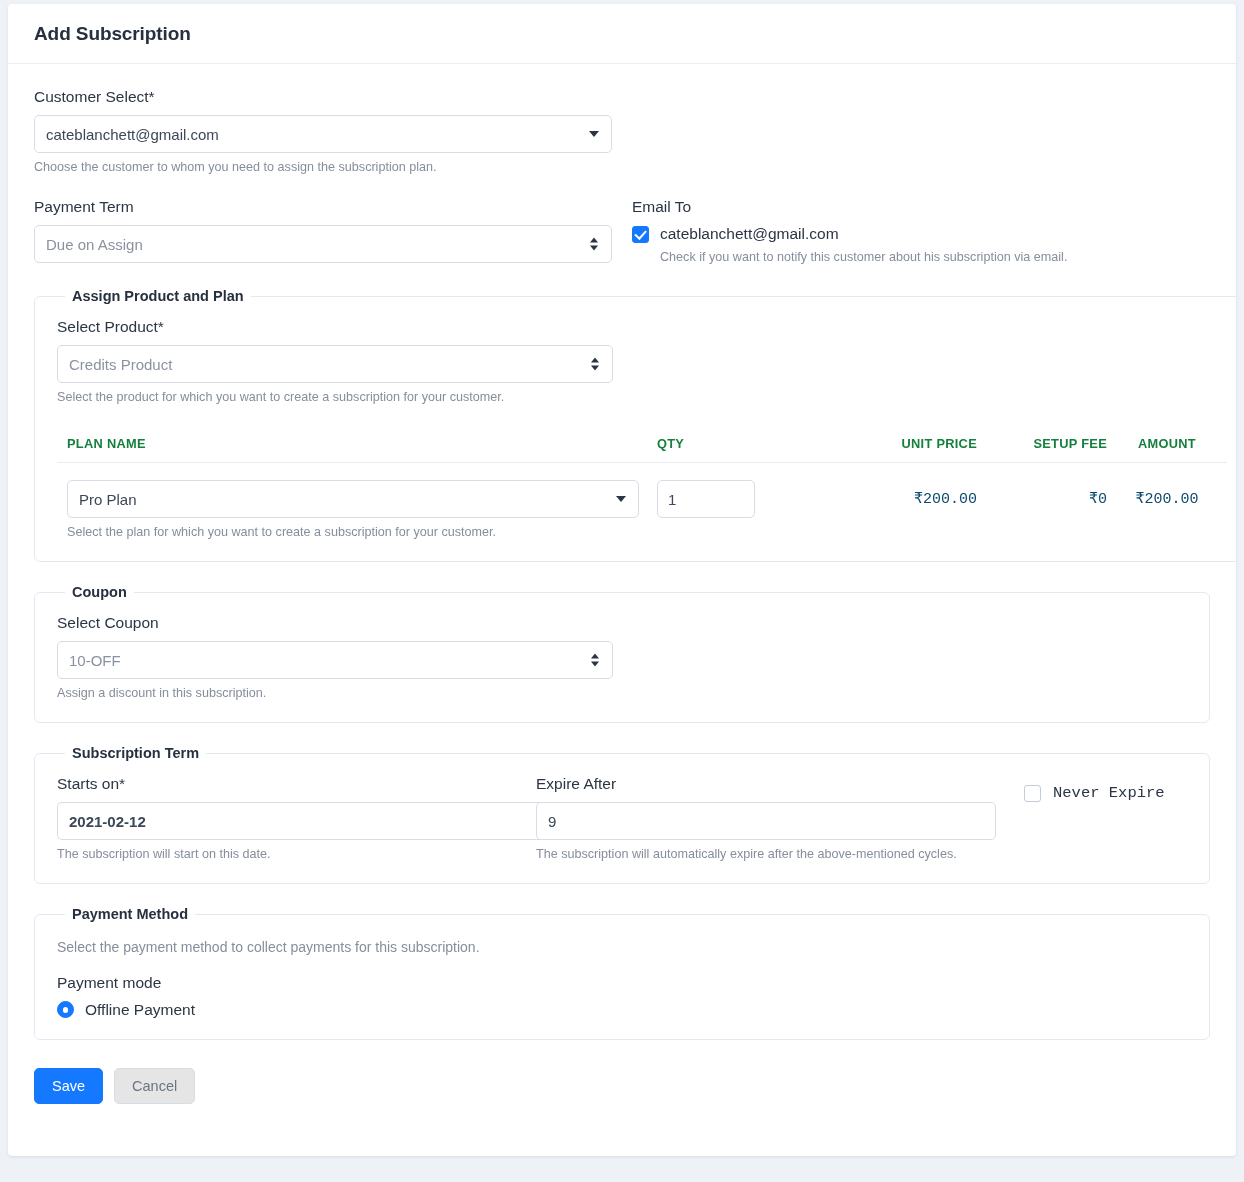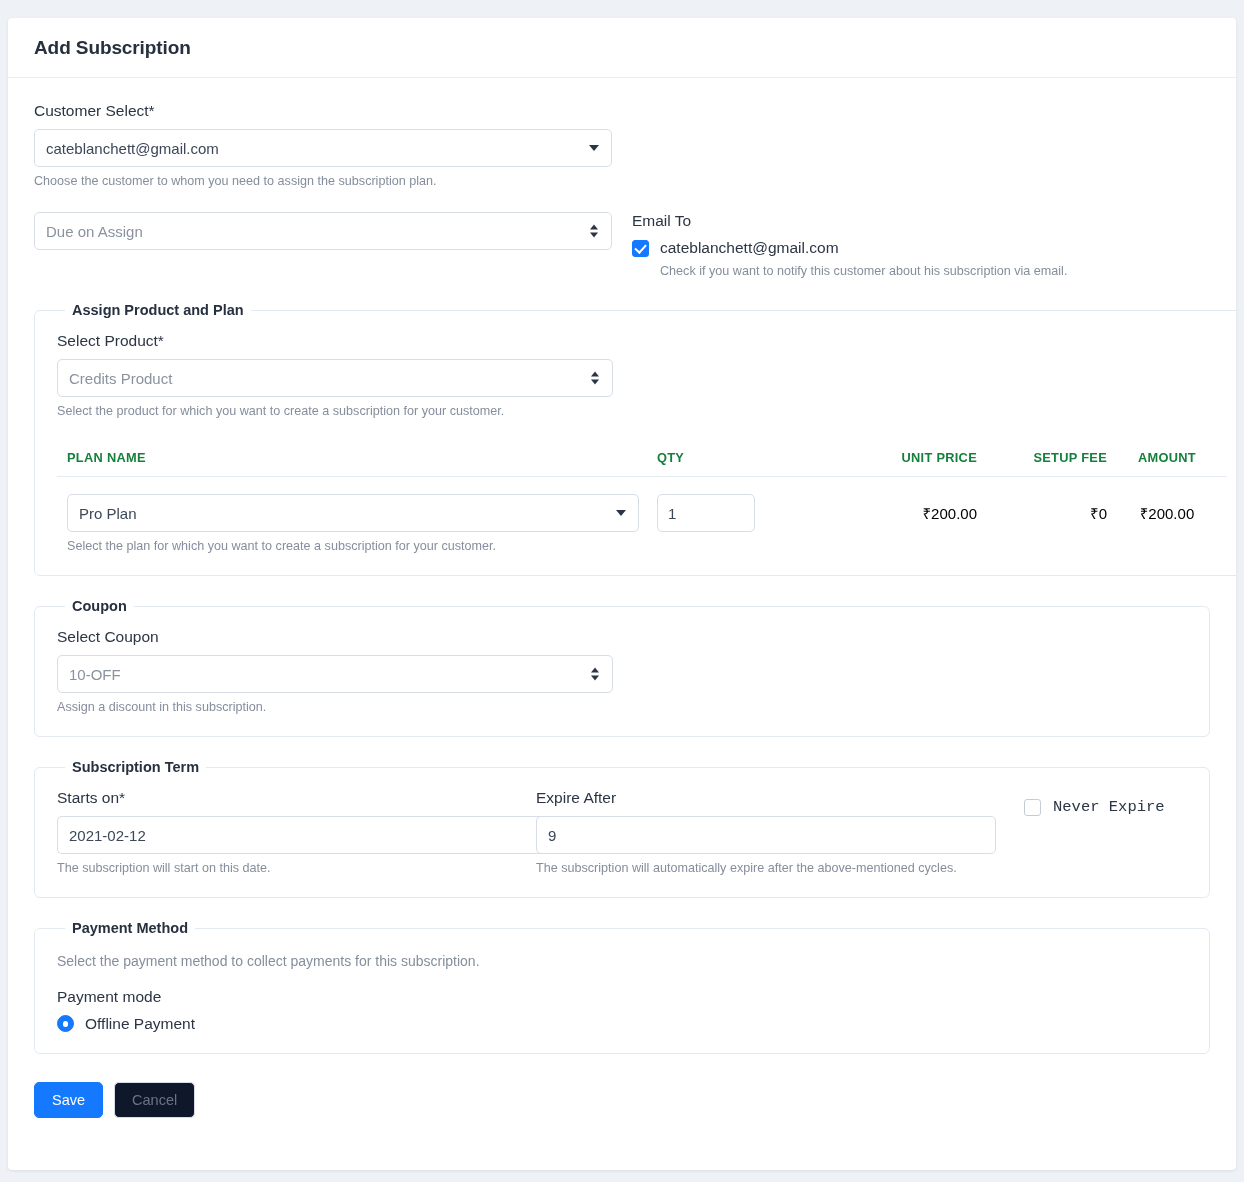--- a/index.html
+++ b/index.html
@@ -10,21 +10,21 @@
     font-family: "Liberation Sans", sans-serif;
     -webkit-font-smoothing: antialiased;
   }
   .page {
     position: relative;
     width: 1244px; height: 1182px;
     overflow: hidden;
   }
   .card {
     position: absolute;
-    left: 8px; top: 18px;
+    left: 8px; top: 4px;
     width: 1228px;
     min-height: 1152px;
     background: #ffffff;
     border-radius: 4px;
     box-shadow: 0 1px 3px rgba(30,50,90,.10);
     overflow: hidden;
   }
   .card-header {
     height: 60px;
     display: flex; align-items: center;
@@ -152,32 +152,32 @@
     font-weight: bold;
     color: #15803d;
     letter-spacing: .3px;
   }
   .c-plan  { width: 600px; padding-left: 10px; }
   .c-qty   { width: 120px; }
   .c-unit  { width: 200px; text-align: right; }
   .c-setup { width: 130px; text-align: right; }
   .c-amt   { width: 120px; text-align: center; }
   .tbody { display: flex; align-items: flex-start; padding-top: 17px; }
-  .cell-val { font-size: 15px; color: #000000; padding-top: 9px; }
+  .cell-val { font-size: 15px; color: #0c4a6e; padding-top: 9px; font-family: Liberation Mono, monospace; }
   .qty-input {
     width: 98px; height: 38px;
     border: 1px solid #d6dde7; border-radius: 5px;
     font-size: 15px; color: #3c4757;
     padding: 0 10px; background: #fff;
     font-family: "Liberation Sans", sans-serif;
   }
   .plan-select-wrap { position: relative; width: 572px; }
 
   
-  .date-wrap { display: flex; width: 529px; }
+  .date-wrap { display: flex; width: 529px; font-weight: bold; }
   .date-input {
     flex: 1; height: 38px;
     border: 1px solid #d6dde7; border-right: none;
     border-radius: 5px 0 0 5px;
     font-size: 15px; color: #3c4757;
     padding: 0 11px; background: #fff;
     display: flex; align-items: center;
   }
   .date-btn {
     width: 38px; height: 38px;
@@ -192,21 +192,21 @@
     padding: 6px 26px 26px 26px;
   }
   .btn-save {
     background: #1479ff; color: #fff;
     border: 1px solid #1479ff; border-radius: 5px;
     font-size: 14.5px; padding: 9px 17px;
     font-family: "Liberation Sans", sans-serif;
     cursor: pointer;
   }
   .btn-cancel {
-    background: #0f172a; color: #6b7483;
+    background: #e5e5e5; color: #6b7483;
     border: 1px solid #d6dde7; border-radius: 5px;
     font-size: 14.5px; padding: 9px 17px;
     font-family: "Liberation Sans", sans-serif;
     cursor: pointer;
   }
   .expire-row { display: flex; align-items: flex-start; }
   .never-wrap {
     display: flex; align-items: center; gap: 12px;
     margin-left: 28px; padding-top: 9px; font-family: Liberation Mono, monospace;
   }
@@ -227,20 +227,21 @@
         <span class="label">Customer Select*</span>
         <div class="ctrl">
           <span>cateblanchett@gmail.com</span>
           <span class="caret-down"></span>
         </div>
         <div class="hint">Choose the customer to whom you need to assign the subscription plan.</div>
       </div>
 
       <div class="row2" style="margin-top:22px">
         <div class="col-left">
+          <span class="label">Payment Term</span>
           <div class="ctrl placeholderish">
             <span>Due on Assign</span>
             <span class="caret-updown">
                 <i class="up"></i>
                 <i class="dn"></i>
               </span>
           </div>
         </div>
         <div class="col-right">
           <span class="label">Email To</span>

